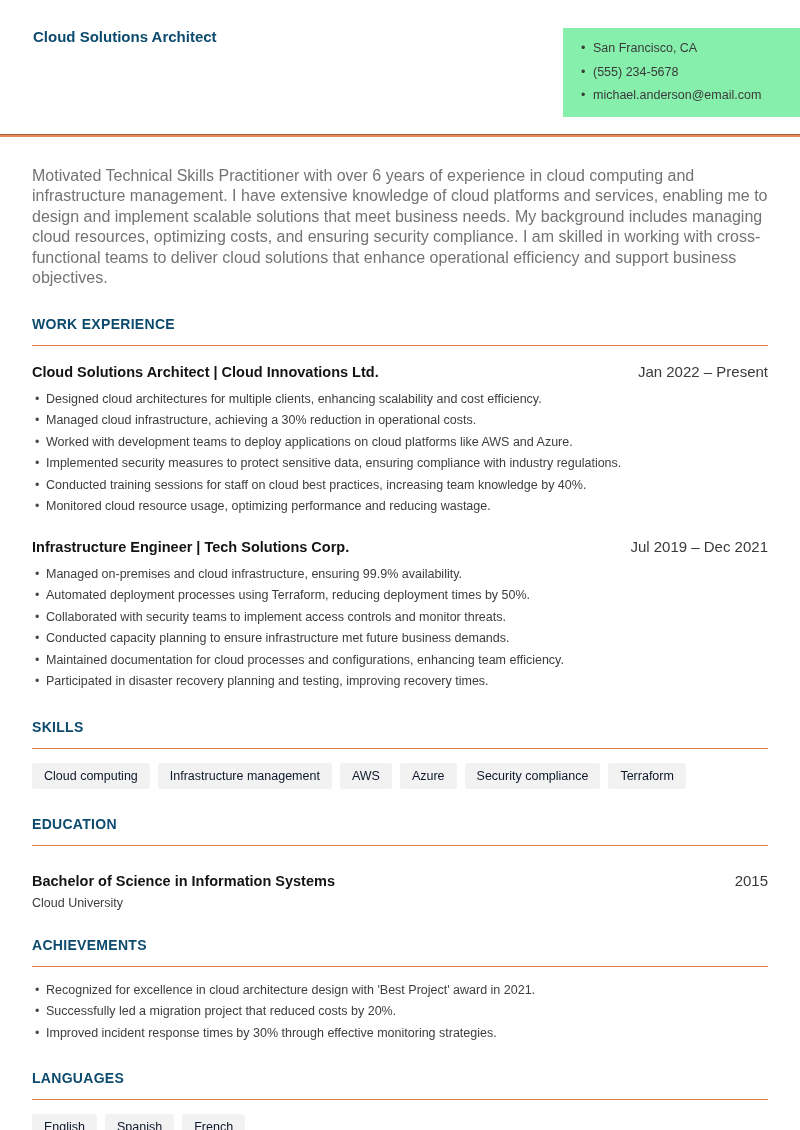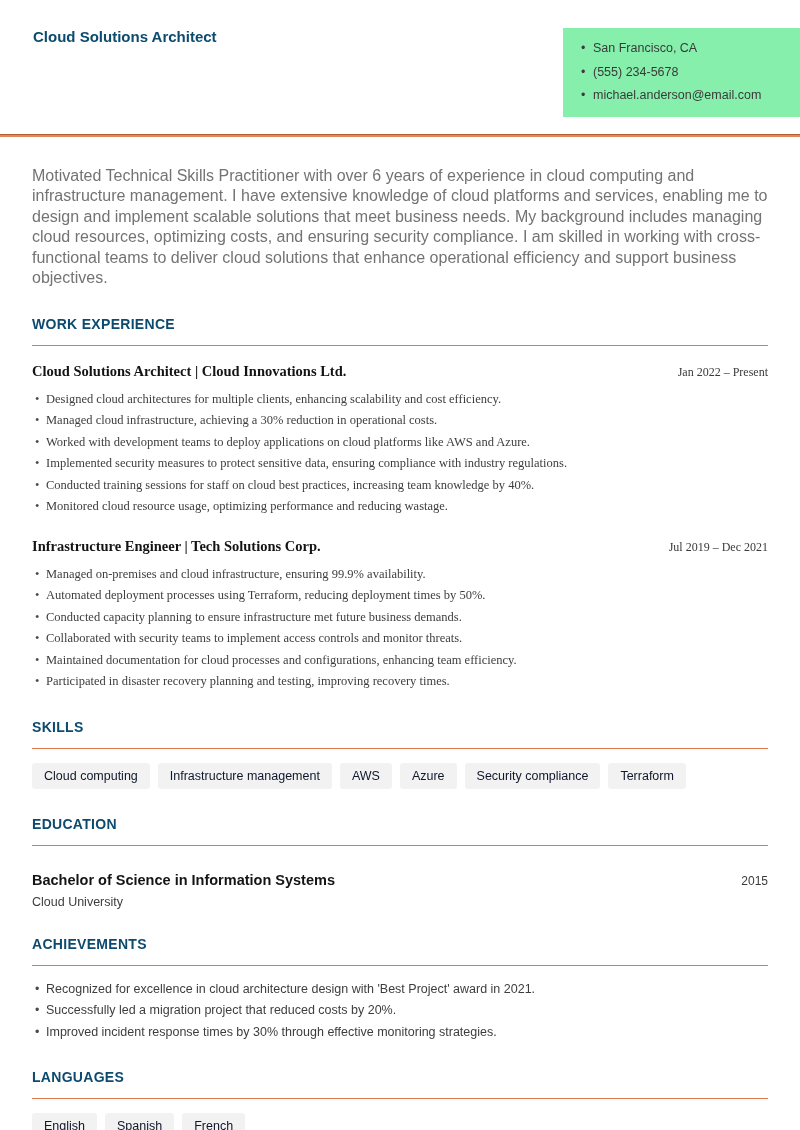--- a/index.html
+++ b/index.html
@@ -85,29 +85,29 @@
     border: none;
     border-top: 1px solid #DE7A4B;
     height: 0;
   }
 
   .row-split {
     display: flex;
     justify-content: space-between;
     align-items: baseline;
   }
-  .job { margin-top: 17px; font-family: Liberation Serif, serif; }
+  .job { margin-top: 17px; }
   .job + .job { margin-top: 21px; }
   .job-title {
     font-size: 14.5px;
     font-weight: 700;
     color: #141414;
   }
   .job-dates, .edu-year {
-    font-size: 12px;
+    font-size: 15px;
     color: #3a3a3a;
     white-space: nowrap;
   }
 
   ul.bullets {
     list-style: none;
     margin: 9px 0 0 0;
     padding: 0;
   }
   ul.bullets li {
@@ -188,22 +188,22 @@
     </div>
 
     <div class="job">
       <div class="row-split">
         <span class="job-title">Infrastructure Engineer | Tech Solutions Corp.</span>
         <span class="job-dates">Jul 2019 – Dec 2021</span>
       </div>
       <ul class="bullets">
         <li>Managed on-premises and cloud infrastructure, ensuring 99.9% availability.</li>
         <li>Automated deployment processes using Terraform, reducing deployment times by 50%.</li>
+        <li>Collaborated with security teams to implement access controls and monitor threats.</li>
         <li>Conducted capacity planning to ensure infrastructure met future business demands.</li>
-        <li>Collaborated with security teams to implement access controls and monitor threats.</li>
         <li>Maintained documentation for cloud processes and configurations, enhancing team efficiency.</li>
         <li>Participated in disaster recovery planning and testing, improving recovery times.</li>
       </ul>
     </div>
   </section>
 
   <section>
     <h2 class="section-heading">SKILLS</h2>
     <hr class="section-rule">
     <div class="tags">

